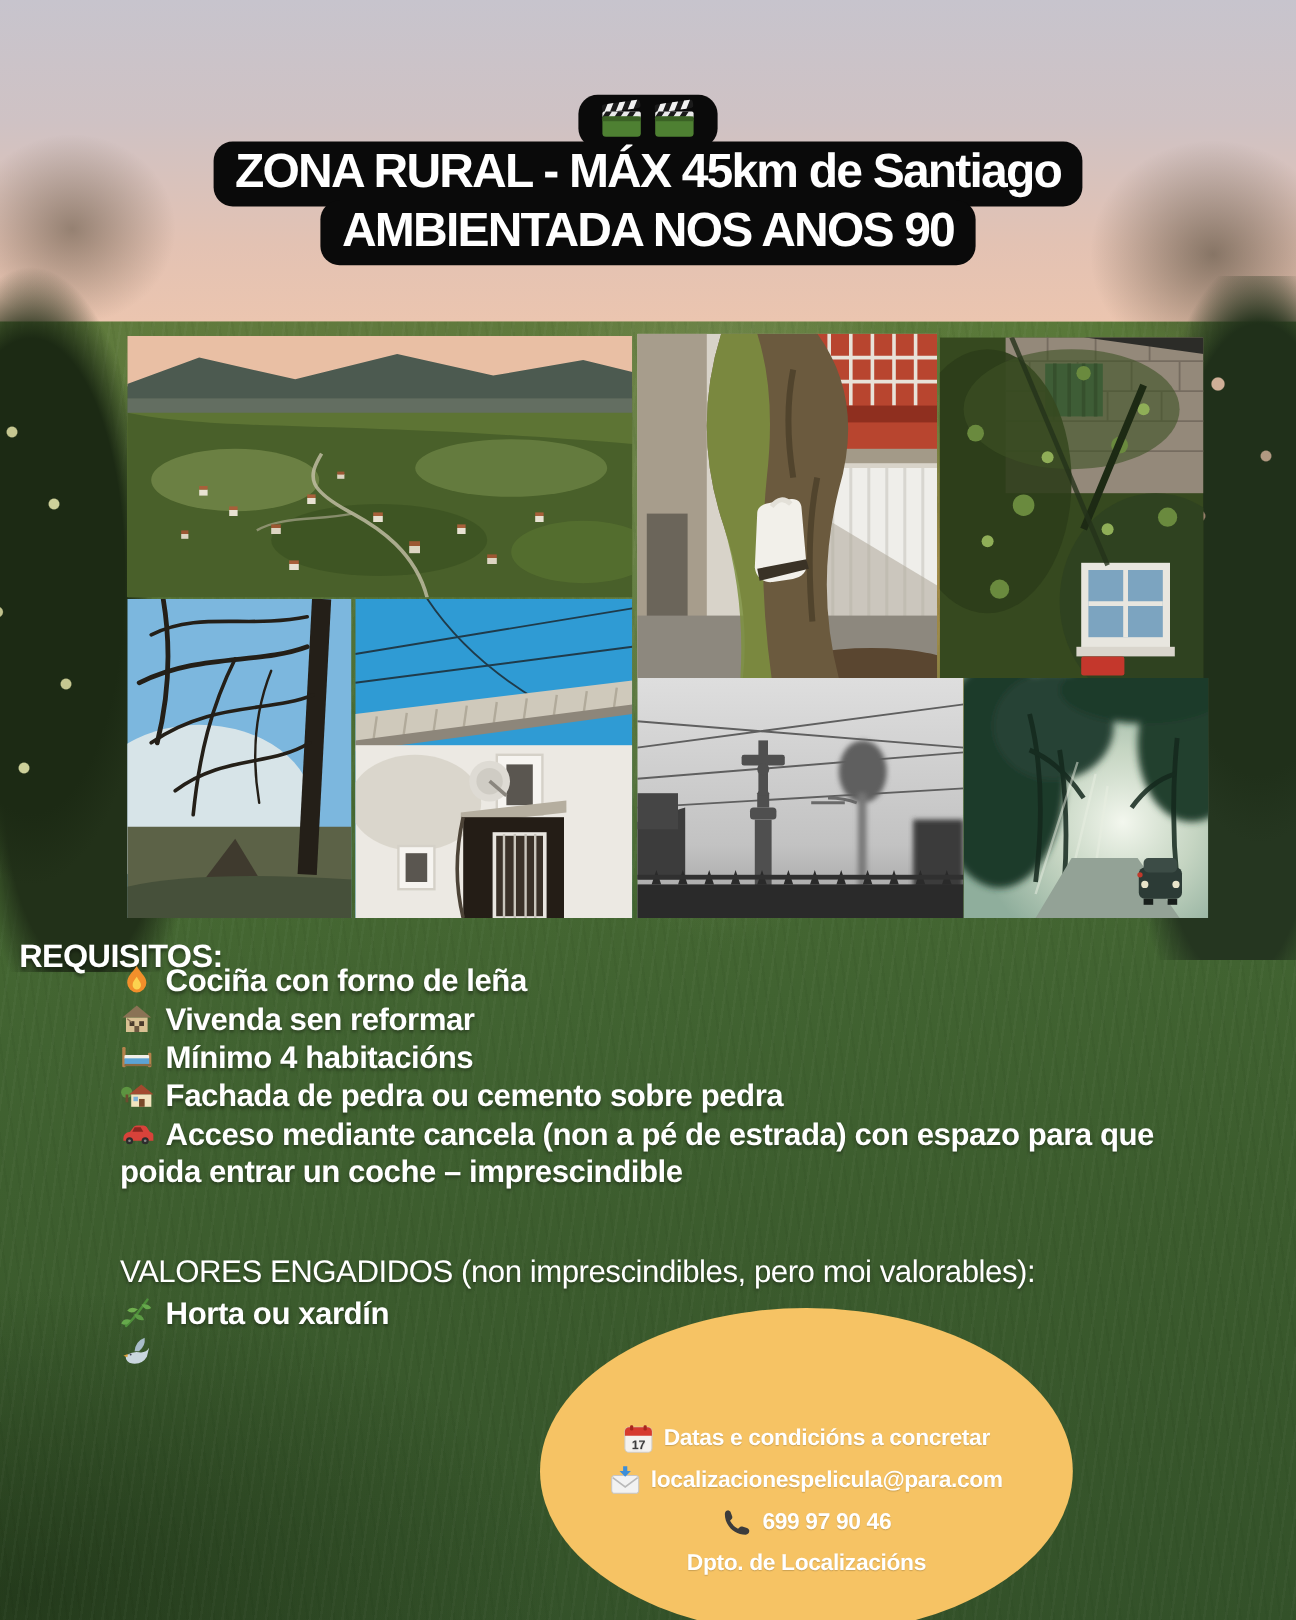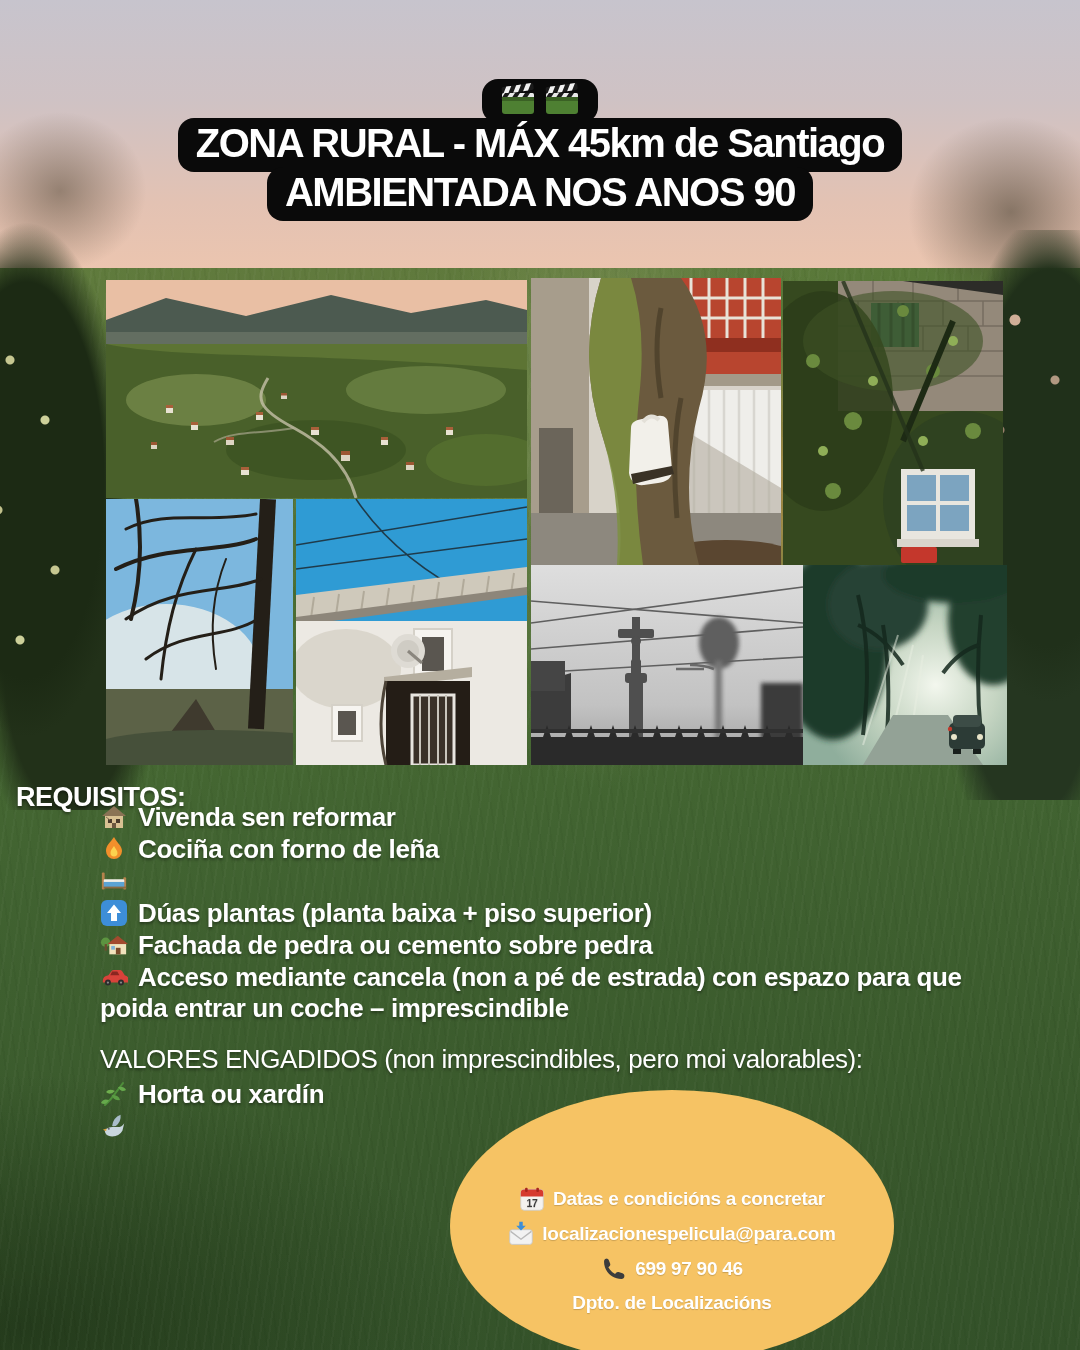--- a/index.html
+++ b/index.html
@@ -432,31 +432,28 @@
           <rect x="150" y="184" width="8" height="5" fill="#181f1c"></rect>
             <rect x="170" y="184" width="8" height="5" fill="#181f1c"></rect>
         </g>
       </svg>
     </div>
   </div>
 
   <h2 class="req-heading">REQUISITOS:</h2>
   <div class="req-list" id="req-list">
       <div class="list-item"><span class="icon-slot"><svg class="icon-svg">
+            <use href="#sym-fire-icon" xlink:href="#sym-fire-icon"></use>
+          </svg></span><span class="item-text">Cociña con forno de leña</span></div>
+      <div class="list-item"><span class="icon-slot"><svg class="icon-svg">
             <use href="#sym-derelict-house-icon" xlink:href="#sym-derelict-house-icon"></use>
           </svg></span><span class="item-text">Vivenda sen reformar</span></div>
       <div class="list-item"><span class="icon-slot"><svg class="icon-svg">
-            <use href="#sym-fire-icon" xlink:href="#sym-fire-icon"></use>
-          </svg></span><span class="item-text">Cociña con forno de leña</span></div>
-      <div class="list-item"><span class="icon-slot"><svg class="icon-svg">
             <use href="#sym-bed-icon" xlink:href="#sym-bed-icon"></use>
-          </svg></span></div>
-      <div class="list-item"><span class="icon-slot"><svg class="icon-svg">
-            <use href="#sym-up-arrow-icon" xlink:href="#sym-up-arrow-icon"></use>
-          </svg></span><span class="item-text">Dúas plantas (planta baixa + piso superior)</span></div>
+          </svg></span><span class="item-text">Mínimo 4 habitacións</span></div>
       <div class="list-item"><span class="icon-slot"><svg class="icon-svg">
             <use href="#sym-house-garden-icon" xlink:href="#sym-house-garden-icon"></use>
           </svg></span><span class="item-text">Fachada de pedra ou cemento sobre pedra</span></div>
       <div class="list-item"><span class="icon-slot"><svg class="icon-svg">
             <use href="#sym-car-icon" xlink:href="#sym-car-icon"></use>
           </svg></span><span class="item-text">Acceso mediante cancela (non a pé de estrada) con espazo para que poida entrar un coche – imprescindible</span></div>
     </div>
 
   <h2 class="val-heading">VALORES ENGADIDOS (non imprescindibles, pero moi valorables):</h2>
   <div class="val-list" id="val-list">

